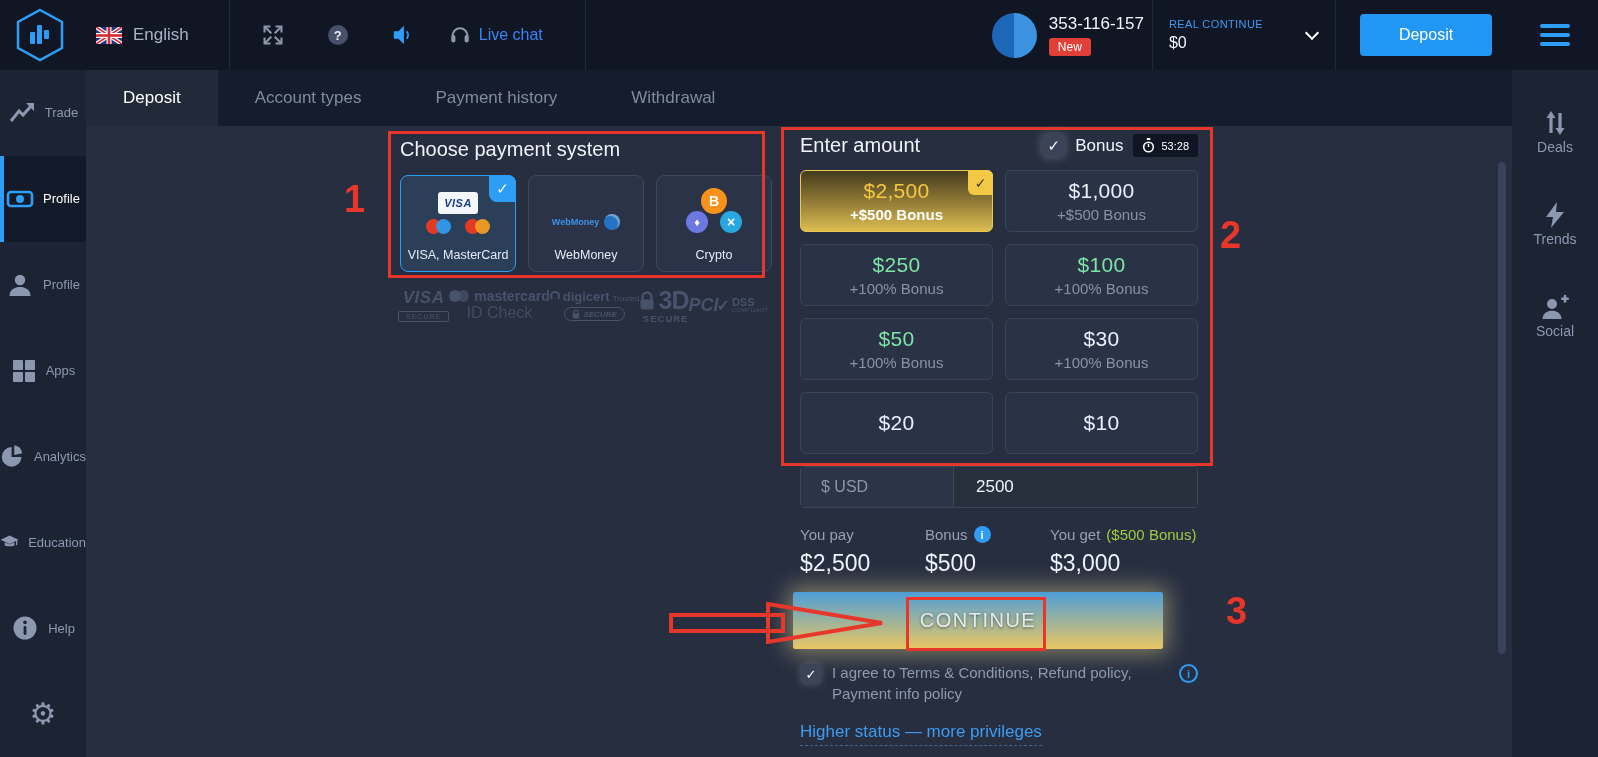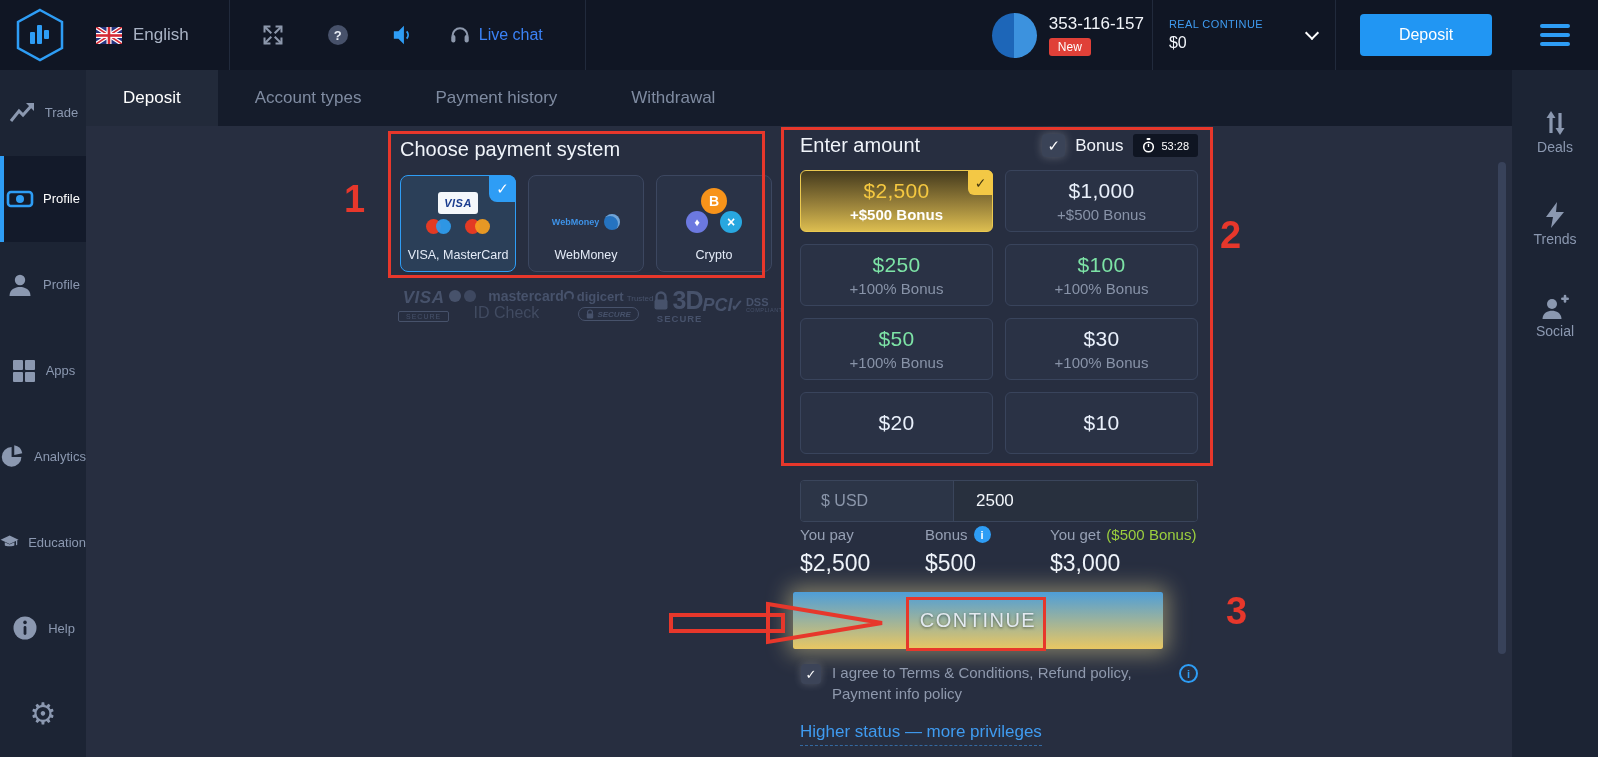--- a/index.html
+++ b/index.html
@@ -80,21 +80,21 @@
   .coin-btc { width:26px; height:26px; background:#f7931a; font-size:14px; }
   .coin-row { display:flex; gap:12px; margin-top:-3px; }
   .coin-eth { width:22px; height:22px; background:#6c79e0; font-size:11px; }
   .coin-xrp { width:22px; height:22px; background:#28a7e0; font-size:14px; }
 
   
   .trust-row { position:absolute; left:398px; top:286px; width:370px; display:flex; align-items:center; justify-content:space-between; color:#47526b; z-index:2; }
   .tb-col { display:flex; flex-direction:column; align-items:center; }
   .t-visa { font-size:17px; font-weight:800; font-style:italic; letter-spacing:.5px; }
   .t-visa-box { margin-top:3px; border:1px solid #47526b; border-radius:2px; font-size:7px; padding:1px 7px; letter-spacing:1px; }
-  .t-mc-row { display:flex; align-items:center; gap:12px; }
+  .t-mc-row { display:flex; align-items:center; gap:5px; }
   .t-mc-c { width:12px; height:12px; border-radius:50%; background:#47526b; }
   .t-mc-c + .t-mc-c { margin-left:-9px; opacity:.75; }
   .t-mc-name { font-size:14px; font-weight:600; }
   .t-mc-id { font-size:16px; font-weight:300; color:#414b61; }
   .t-dg-row { display:flex; align-items:baseline; gap:3px; }
   .t-dg-ring { width:10px; height:10px; border:2px solid #47526b; border-radius:50%; border-bottom-color:transparent; }
   .t-dg-name { font-size:13px; font-weight:bold; }
   .t-dg-tr { font-size:8px; }
   .t-dg-pill { margin-top:3px; border:1px solid #47526b; border-radius:8px; padding:1px 7px; font-size:8px; font-weight:bold; font-style:italic; display:flex; align-items:center; gap:3px; }
   .t-3d-row { display:flex; align-items:center; gap:3px; }
@@ -117,21 +117,21 @@
   .timer { background:#0f1522; border-radius:3px; padding:4px 9px; display:flex; align-items:center; gap:6px; color:#fff; font-size:11px; }
   .amt-grid { position:absolute; left:0; top:36px; width:398px; display:grid; grid-template-columns:193px 193px; grid-auto-rows:62px; gap:12px; }
   .amt-btn { position:relative; background:#2a3245; border:1px solid #39445c; border-radius:6px; display:flex; flex-direction:column; align-items:center; justify-content:center; gap:3px; cursor:pointer; }
   .amt-v { font-size:21px; color:#e9f0fb; letter-spacing:.3px; }
   .amt-v.green { color:#7de3a6; }
   .amt-v.gold { color:#f5c840; }
   .amt-b { font-size:15px; color:#8893a8; }
   .amt-btn.selected { background:linear-gradient(180deg,#443a1d 0%,#97803a 55%,#dcbd50 100%); border:1px solid #ebc94f; }
   .amt-btn.selected .amt-b { color:#ffffff; font-weight:bold; }
   .amt-sel-badge { position:absolute; top:-1px; right:-1px; width:25px; height:25px; background:#f3c845; border-radius:0 6px 0 6px; color:#453911; font-size:14px; display:flex; align-items:center; justify-content:center; }
-  .cur-row { position:absolute; left:0; top:346px; width:398px; height:42px; border:1px solid #3a455b; border-radius:4px; display:flex; overflow:hidden; }
+  .cur-row { position:absolute; left:0; top:332px; width:398px; height:42px; border:1px solid #3a455b; border-radius:4px; display:flex; overflow:hidden; }
   .cur-cell { width:190px; background:#2c3547; border-right:1px solid #3a455b; display:flex; align-items:center; padding-left:20px; font-size:16px; color:#8b96aa; cursor:pointer; }
   .amt-input { flex:1; background:#28303e; border:none; outline:none; color:#f2f6fb; font-size:17px; padding-left:22px; font-family:inherit; }
   .sum-row { position:absolute; left:0; top:392px; width:398px; display:flex; }
   .sum-col { display:flex; flex-direction:column; }
   .sum-col.c1 { width:125px; } .sum-col.c2 { width:125px; }
   .sum-lbl { font-size:15px; color:#96a0b4; display:flex; align-items:center; gap:6px; }
   .sum-val { font-size:23px; color:#eef3fa; margin-top:7px; }
   .info-solid { width:17px; height:17px; border-radius:50%; background:#2e9df5; color:#fff; font-size:11px; font-weight:bold; display:flex; align-items:center; justify-content:center; cursor:pointer; }
   .yg-extra { color:#9bcf3e; }
   .cont-btn { position:absolute; left:-7px; top:458px; width:370px; height:57px; border:none; border-radius:2px; background:linear-gradient(180deg,#4e9ed8 0%,#e9c762 100%); box-shadow:0 0 22px 5px rgba(243,226,150,.45); color:#e3eaf0; font-size:20px; letter-spacing:1.5px; font-family:inherit; text-shadow:0 1px 3px rgba(0,0,0,.5); cursor:pointer; }

